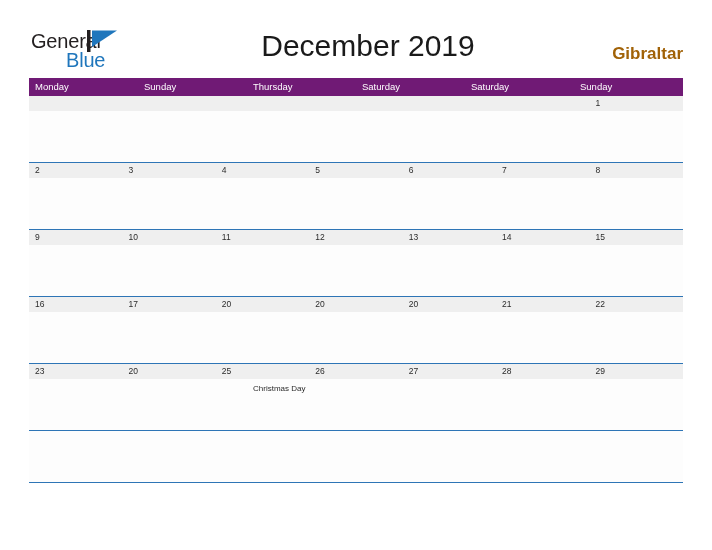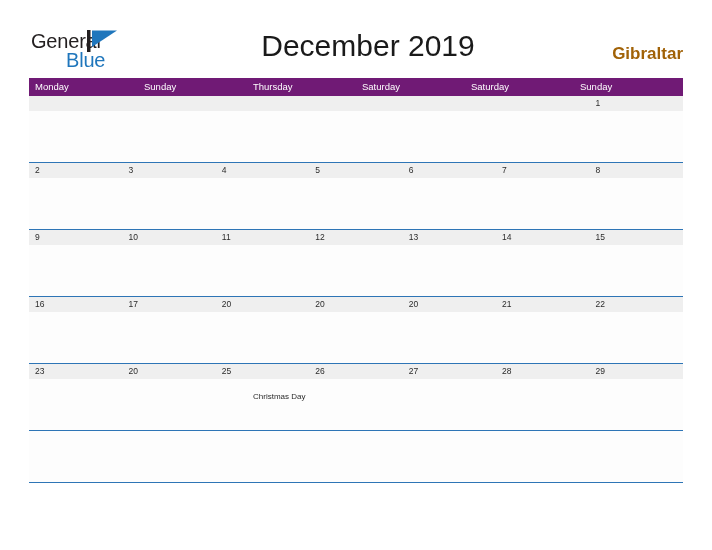--- a/index.html
+++ b/index.html
@@ -133,21 +133,21 @@
   }
 
   .body-band {
     display: flex;
     width: 100%;
     background: #fdfdfd;
   }
   .body-cell {
     flex: 1 1 0;
     padding-left: 6px;
-    padding-top: 12px;
+    padding-top: 4px;
     overflow: hidden;
   }
   .event {
     font-size: 8px;
     color: #2b2b2b;
     line-height: 11px;
     white-space: nowrap;
   }
 
   

